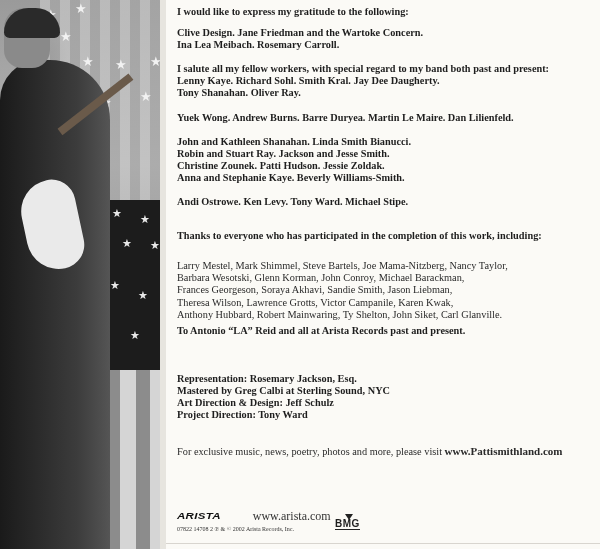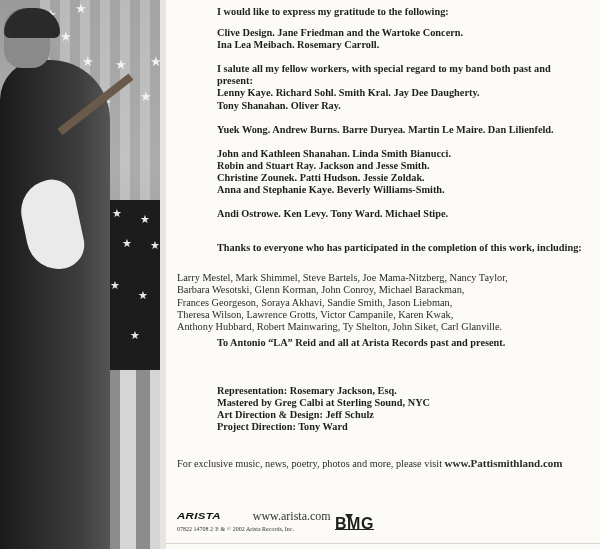--- a/index.html
+++ b/index.html
@@ -17,30 +17,30 @@
   .photo .figure { position:absolute; left:0; top:60px; width:110px; height:489px; background:linear-gradient(90deg,#1a1a1a,#3c3c3c 70%,#555); border-radius:40px 60px 0 0; }
   .photo .head { position:absolute; left:4px; top:8px; width:46px; height:60px; background:#8a8a8a; border-radius:20px 24px 18px 18px; }
   .photo .hair { position:absolute; left:0; top:0; width:56px; height:30px; background:#2a2a2a; border-radius:26px 26px 6px 6px; }
   .photo .guitar-body { position:absolute; left:24px; top:180px; width:56px; height:90px; background:#eaeaea; border-radius:40px 30px 30px 40px; transform:rotate(-12deg); }
   .photo .guitar-neck { position:absolute; left:60px; top:128px; width:90px; height:8px; background:#6a5a4a; transform:rotate(-38deg); transform-origin:left center; }
   .photo .star { position:absolute; color:#f2f2f2; font-size:13px; line-height:1; }
   .photo .star.dk { color:#e8e8e8; font-size:11px; }
   .photo .edge { position:absolute; left:160px; top:0; width:6px; height:549px; background:#e7e5df; }
 
   .text { position:absolute; left:177px; top:6px; width:410px; font-size:10.3px; line-height:12.1px; }
-  .b { font-weight:bold;margin-left:40px; }
+  .b { font-weight:bold; }
   .r { font-weight:normal; color:#2a2a2a; }
   .gap6 { height:9px; } .gap8 { height:12px; } .gap14 { height:22px; }
   p { margin:0; }
   .url { font-weight:bold; font-size:11px; }
   .footer { position:absolute; left:177px; top:506px; width:320px; }
   .logo { font-family:"Liberation Sans", sans-serif; font-weight:bold; font-style:italic; font-size:11.5px; letter-spacing:.3px; color:#111; display:inline-block; transform:scaleY(.85); }
   .logo-url { font-size:12px; margin-left:28px; color:#333;font-family:Liberation Serif, serif; }
   .small { font-size:6px; color:#333; margin-top:2px; }
-  .bmg { position:absolute; left:335px; top:519px; font-family:"Liberation Sans", sans-serif; font-weight:bold; font-size:16px; letter-spacing:.5px; border-bottom:1px solid #222; line-height:10px; }
+  .bmg { position:absolute; left:335px; top:519px; font-family:"Liberation Sans", sans-serif; font-weight:bold; font-size:10px; letter-spacing:.5px; border-bottom:1px solid #222; line-height:10px; }
   .bmg-tri { position:absolute; left:345px; top:514px; width:0; height:0; border-left:4px solid transparent; border-right:4px solid transparent; border-top:6px solid #222; }
   .bottom-edge { position:absolute; left:166px; top:543px; width:434px; height:1px; background:#d8d5cf; }
 </style>
 </head>
 <body>
 
 <div class="photo">
   <div class="flag-top"></div>
   <div class="flag-stars"></div>
   <div class="flag-stripes"></div>

